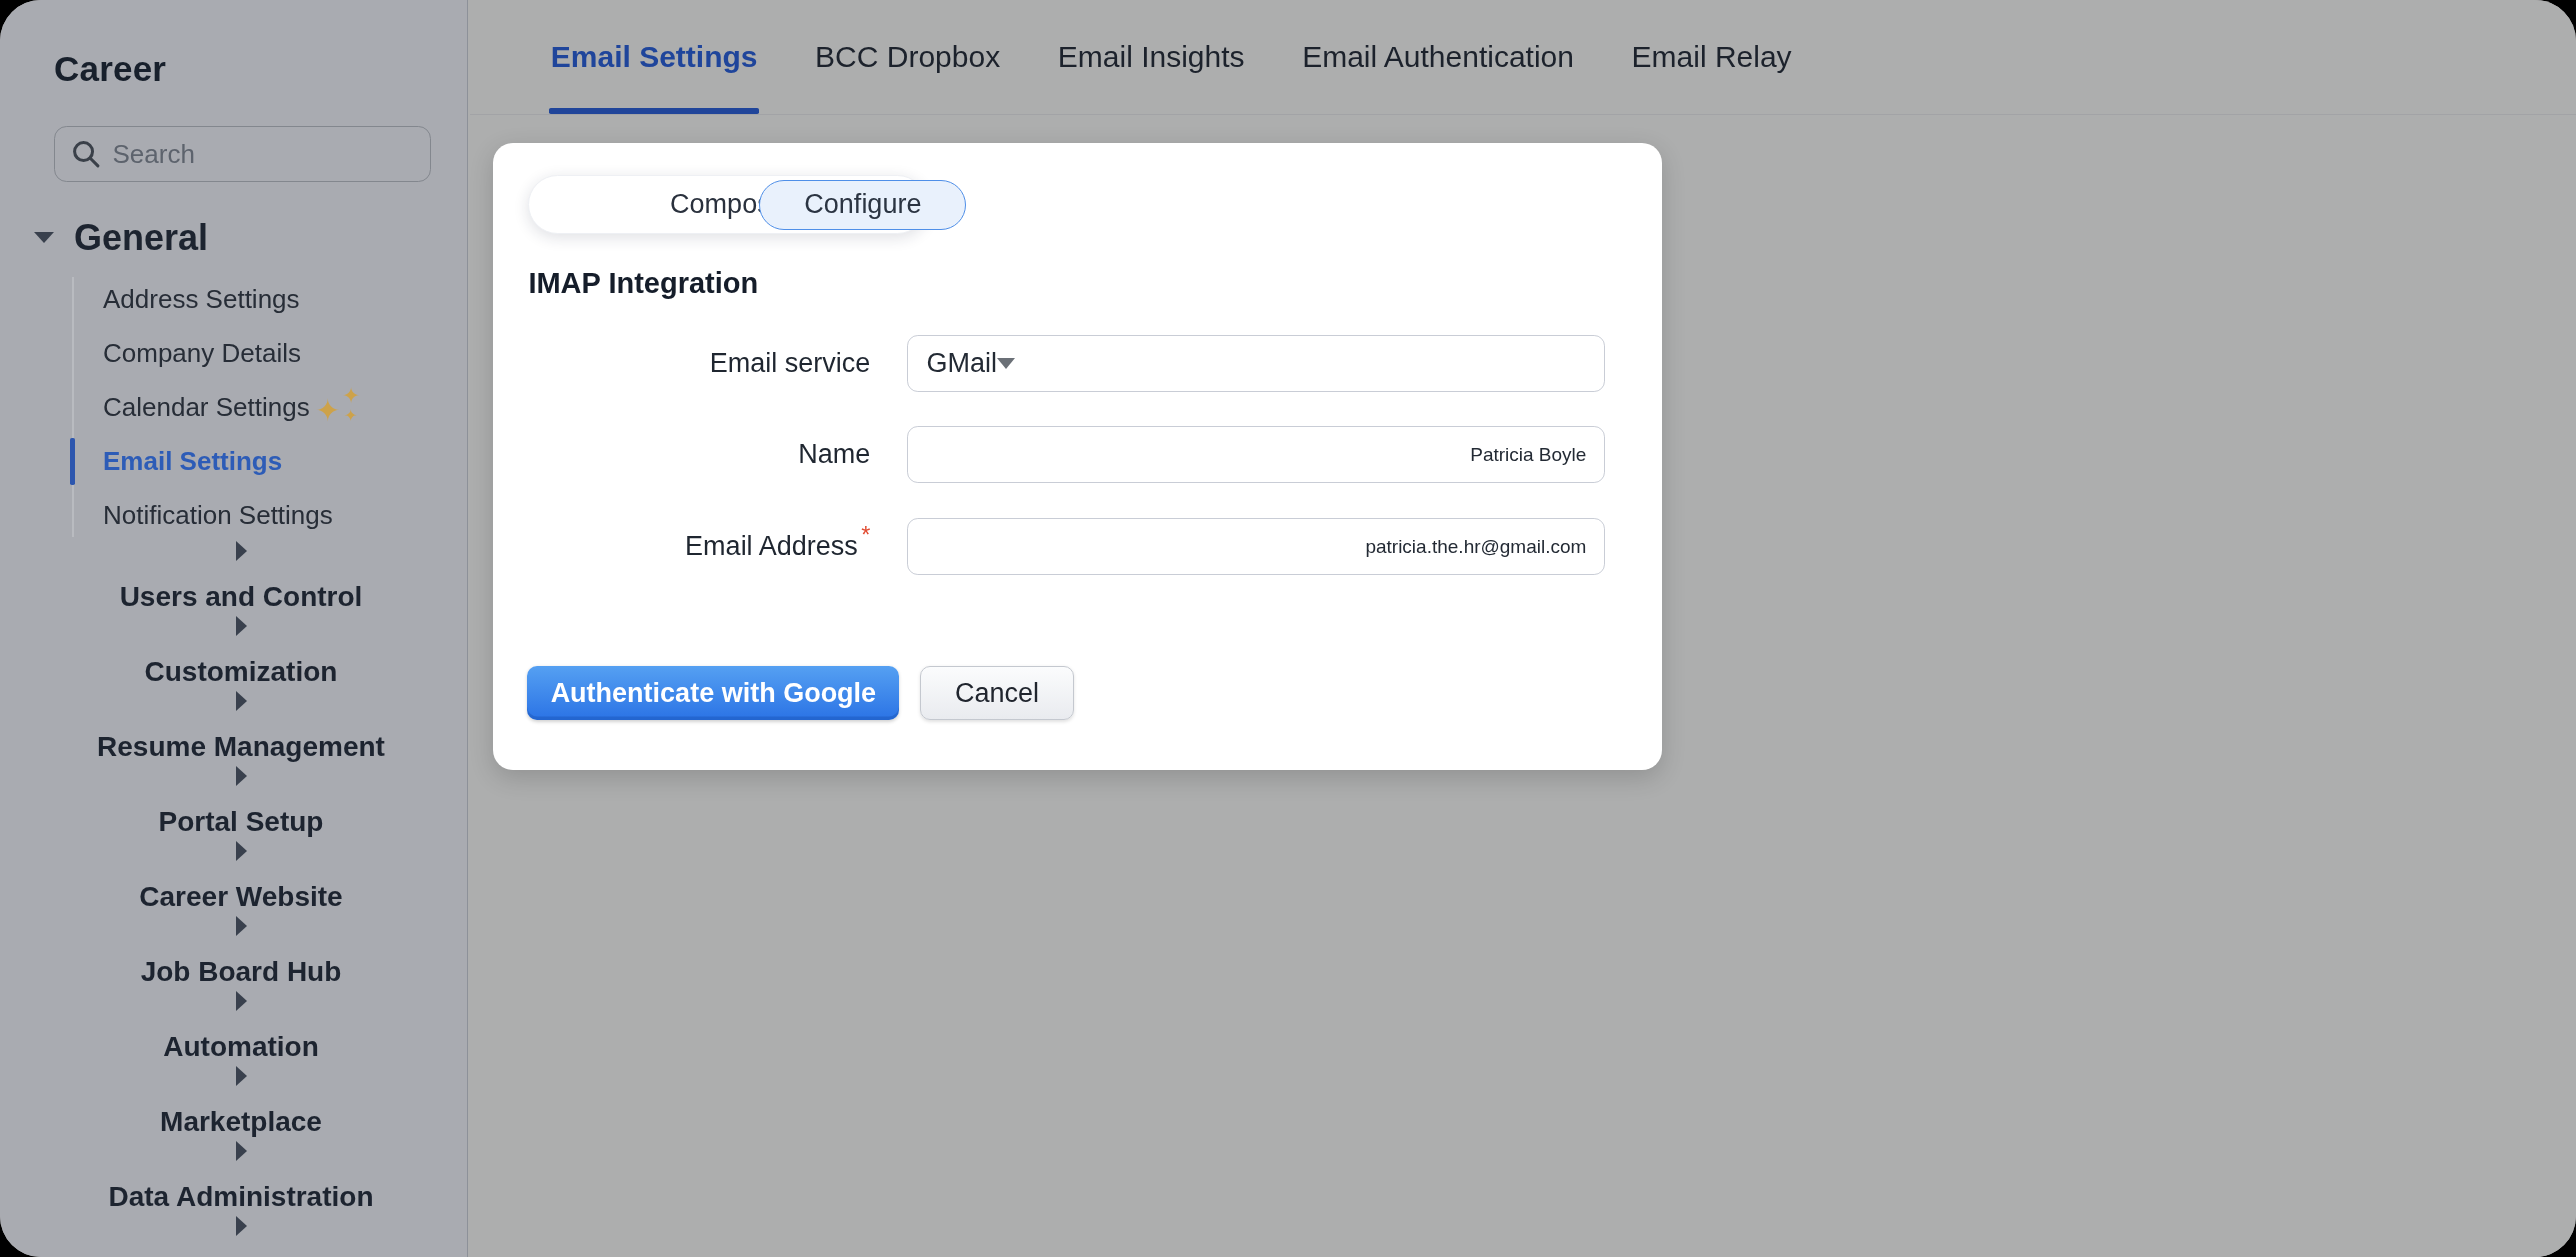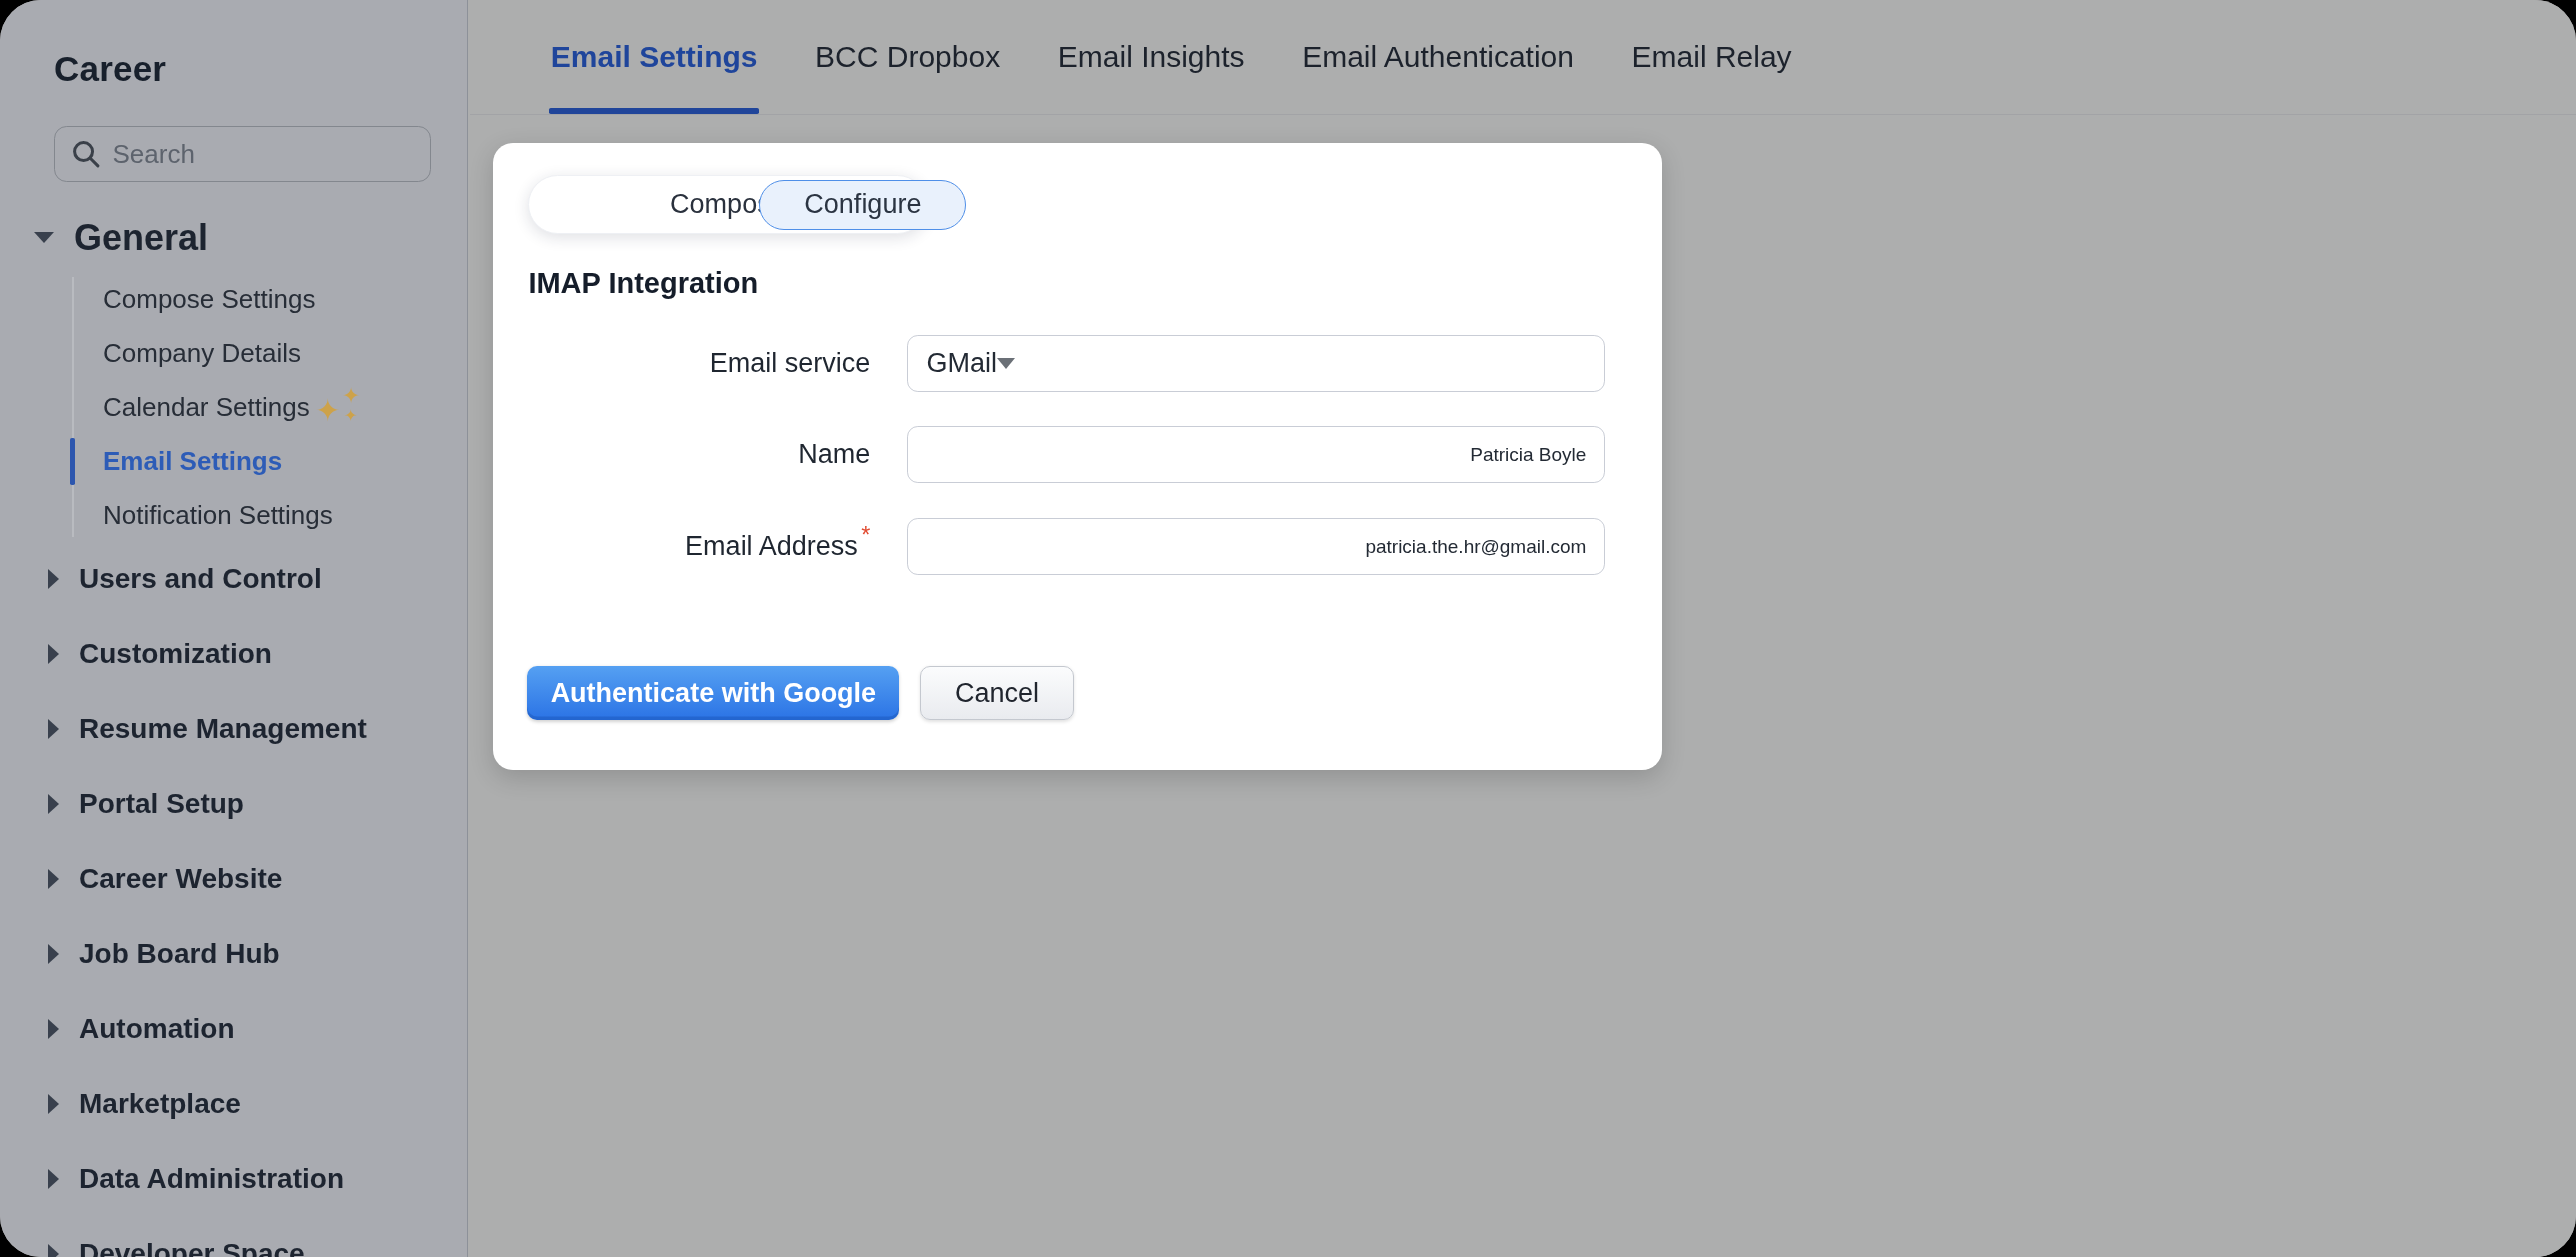--- a/index.html
+++ b/index.html
@@ -26,21 +26,21 @@
   .sub-item.active { color:#2d5cb7; font-weight:bold; }
   .active-bar { position:absolute; left:70px; top:3.6px; width:5.4px; height:47px; background:#2d56ae; border-radius:1.8px; }
 
   .sparkle { position:relative; width:50px; height:45px; margin-left:5.4px; flex:0 0 auto; }
   .sparkle span { position:absolute; color:#cda24a; line-height:1; }
   .sparkle .s1 { left:0; top:10.8px; font-size:30.5px; }
   .sparkle .s2 { left:27px; top:0; font-size:21.6px; }
   .sparkle .s3 { left:29px; top:23.4px; font-size:16px; }
 
   .sections { position:absolute; left:0; top:541px; width:100%; }
-  .sections .section-row { position:relative; height:75px; display:flex; align-items:center; padding-left:48px; gap:20px; cursor:pointer; }
+  .sections .section-row { position:relative; height:75px; display:flex; align-items:center; padding-left:15px; gap:20px; cursor:pointer;flex-direction:column; }
   .sections .section-row .lbl { font-size:28px; font-weight:bold; color:#1d2430; }
 
   
   .main { position:absolute; left:470px; top:0; right:0; bottom:0; background:#adaeae; }
   .tabs { position:absolute; left:0; top:0; right:0; height:115px; border-bottom:1.8px solid #a2a3a6; display:flex; align-items:stretch; padding-left:79px; gap:54px; }
   .tab { position:relative; display:flex; align-items:center; font-size:30px; color:#1c222c; cursor:pointer; padding:0 1.8px; }
   .tab.active { color:#1f459b; font-weight:bold; }
   .tab.active::after { content:""; position:absolute; left:0; right:0; bottom:0; height:6.3px; background:#20459a; border-radius:1.8px; }
 
   .card { position:absolute; left:23.4px; top:143px; width:1169px; height:627px; background:#fff; border-radius:20px; box-shadow:0 7.2px 25px rgba(0,0,0,.16); }
@@ -84,21 +84,21 @@
     </div>
 
     <div class="section-head" style="top:216px;">
       <span class="caret-down"></span>
       <span class="lbl">General</span>
     </div>
 
     <nav class="subnav">
       <div class="rail"></div>
       <div class="sub-item">
-        <span>Compose Settings</span>
+        <span>Address Settings</span>
       </div>
       <div class="sub-item">
         <span>Company Details</span>
       </div>
       <div class="sub-item">
         <span>Calendar Settings</span>
         <span class="sparkle">
             <span class="s1">✦</span>
             <span class="s2">✦</span>
             <span class="s3">✦</span>

